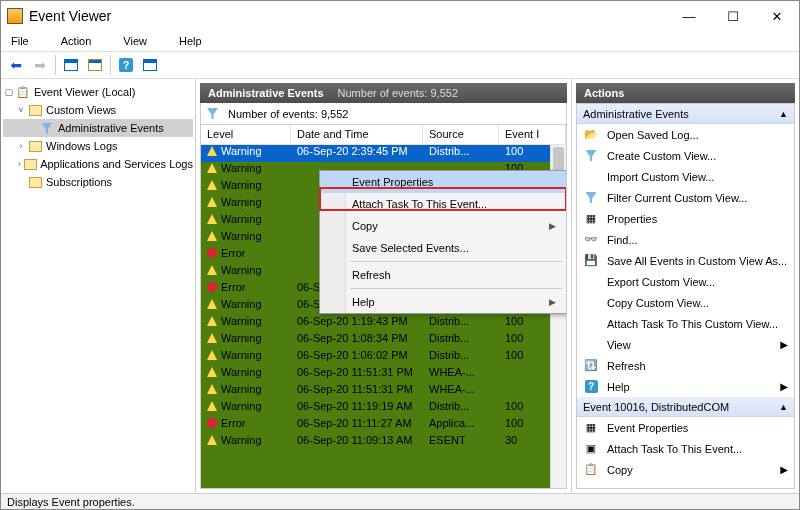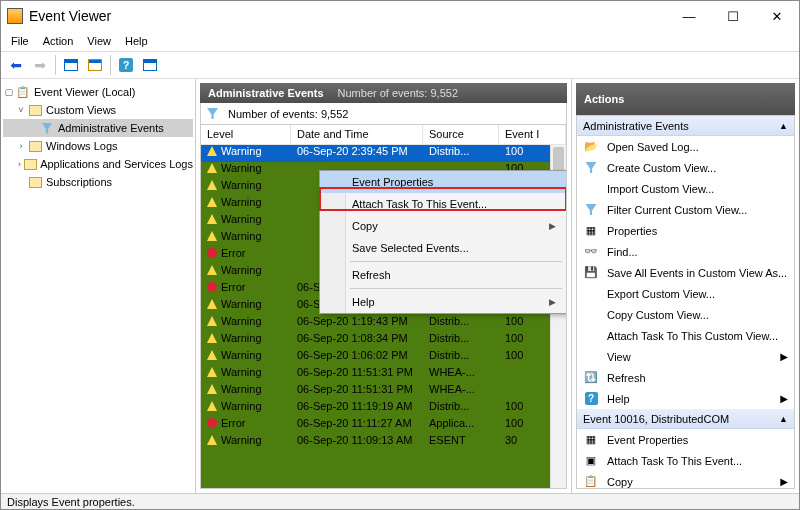--- a/index.html
+++ b/index.html
@@ -1,21 +1,21 @@
 <!DOCTYPE html>
 <html><head>
 <meta charset="utf-8">
 <style>
 *{box-sizing:border-box;margin:0;padding:0;font-family:"Segoe UI",Tahoma,sans-serif;font-size:11px;color:#000}
 body{background:#fff;width:800px;height:510px;overflow:hidden;display:flex;flex-direction:column;border:1px solid #888}
 .titlebar{height:30px;background:#fff;display:flex;align-items:center;padding:0 0 0 6px}
 .titlebar .ticon{width:16px;height:16px;background:linear-gradient(#fc6,#f90);border:1px solid #555;margin-right:6px}
 .titlebar .title{flex:1;font-size:14px}
 .titlebar .wbtn{width:44px;height:30px;display:flex;align-items:center;justify-content:center;font-size:13px}
-.menubar{height:20px;display:flex;align-items:center;padding:0 4px;gap:2px}
+.menubar{height:20px;display:flex;align-items:center;padding:0 4px;gap:20px}
 .menubar span{padding:2px 6px}
 .toolbar{height:28px;border-top:1px solid #ddd;border-bottom:1px solid #ddd;display:flex;align-items:center;padding:0 4px;gap:2px}
 .tbtn{width:22px;height:22px;display:flex;align-items:center;justify-content:center;border:1px solid transparent}
 .tsep{width:1px;height:20px;background:#ccc;margin:0 2px}
 .arrow{font-size:14px;color:#1a52d6}
 .ic-cal{width:14px;height:12px;background:#fff;border:1px solid #06c;position:relative}
 .ic-cal::before{content:"";position:absolute;top:0;left:0;right:0;height:3px;background:#06c}
 .ic-q{width:14px;height:14px;background:#39c;color:#fff;display:flex;align-items:center;justify-content:center;font-weight:bold;border-radius:2px}
 .body{flex:1;display:flex;min-height:0}
 .tree{width:195px;border-right:1px solid #ccc;padding:4px 2px;overflow:hidden;background:#fff}
@@ -44,21 +44,21 @@
 .err{background:#d23;border-radius:50%}
 .ctx{position:absolute;left:118px;top:45px;width:248px;background:#f4f4f4;border:1px solid #9c9c9c;box-shadow:2px 2px 4px rgba(0,0,0,.25);z-index:10;outline:2px solid #d33;outline-offset:-23px}
 .ctx .strip{position:absolute;left:0;top:0;bottom:0;width:26px;background:#eee;border-right:1px solid #ddd}
 .ci{position:relative;height:22px;display:flex;align-items:center;padding-left:32px}
 .ci.hl{background:#bcd8f4}
 .ci .ar{position:absolute;right:10px;color:#555;font-size:9px}
 .csep{height:1px;background:#ccc;margin:2px 4px 2px 30px}
 .ctx{outline:none}
 .redbox{position:absolute;left:118px;top:62px;width:248px;height:24px;border:2px solid #d22;z-index:12;pointer-events:none}
 .actions{width:228px;border-left:1px solid #ccc;display:flex;flex-direction:column;padding:4px 4px 4px 4px;background:#fff}
-.actions .hdr{height:32px;background:linear-gradient(#6b6b6b,#4d4d4d);color:#fff;display:flex;align-items:center;padding:0 8px;font-weight:600}
+.actions .hdr{height:20px;background:linear-gradient(#6b6b6b,#4d4d4d);color:#fff;display:flex;align-items:center;padding:0 8px;font-weight:600}
 .abox{border:1px solid #ccc;flex:1;overflow:hidden;background:#fff}
 .asec{background:linear-gradient(#e8eefc,#d6e2f7);height:20px;display:flex;align-items:center;padding:0 6px;justify-content:space-between;border-bottom:1px solid #c8d4ec}
 .asec .tri{font-size:9px}
 .ai{height:21px;display:flex;align-items:center;padding:0 6px;gap:8px}
 .aic{width:16px;height:16px;display:flex;align-items:center;justify-content:center}
 .ai .ar{margin-left:auto;font-size:10px}
 .status{height:16px;border-top:1px solid #ccc;display:flex;align-items:center;padding:0 6px;background:#f3f3f3}
 .scroll-v{position:absolute;right:0;top:20px;bottom:0;width:16px;background:#f1f1f1;border-left:1px solid #ddd}
 .thumb{position:absolute;left:2px;right:2px;top:2px;height:60px;background:#c7c7c7;border-radius:2px}
 </style>

